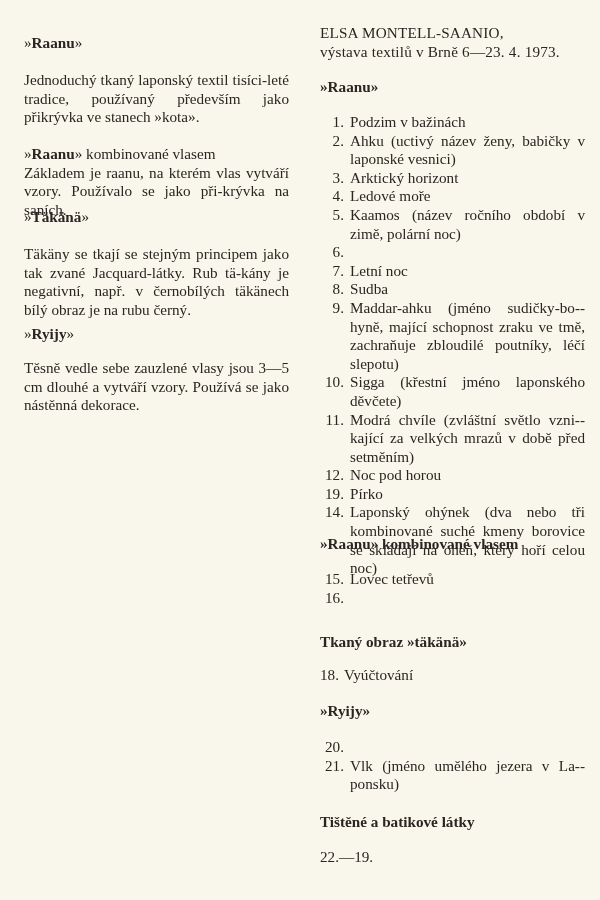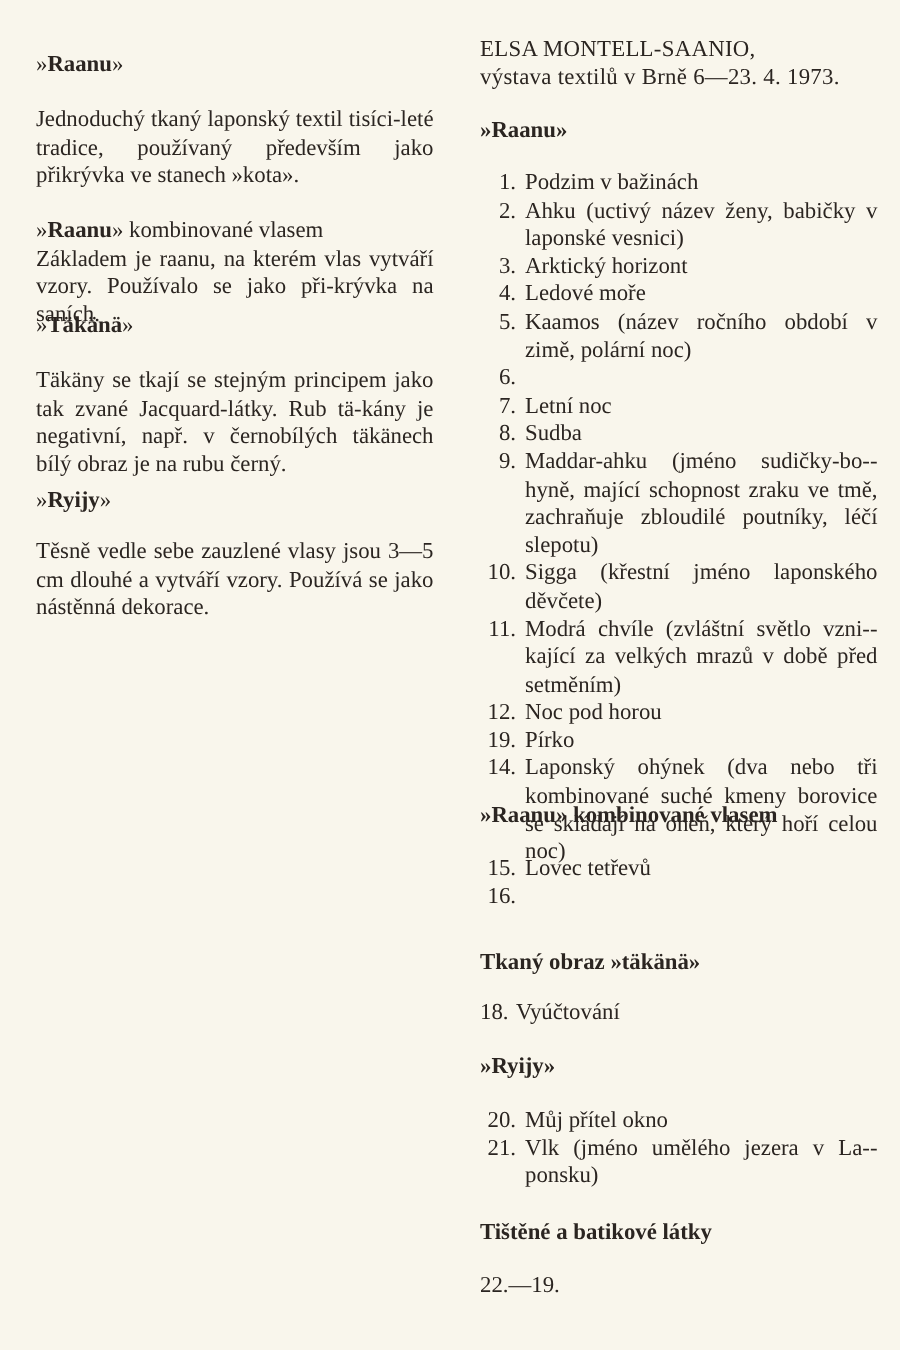--- a/index.html
+++ b/index.html
@@ -132,21 +132,20 @@
     <li>
         <span class="num" style="width:auto;flex:0 0 auto;padding-right:5px">18.</span>
         <span class="txt">Vyúčtování</span>
       </li>
   </ol>
 
   <div class="block head" style="top:702px">»Ryijy»</div>
   <ol class="block" style="top:738px">
     <li>
         <span class="num">20.</span>
-        <span class="txt">Můj přítel okno</span>
       </li>
     <li>
         <span class="num">21.</span>
         <span class="txt">Vlk (jméno umělého jezera v La-­ponsku)</span>
       </li>
   </ol>
 
   <div class="block head" style="top:813px">Tištěné a batikové látky</div>
   <div class="block" style="top:848px">22.—19.</div>
 </div>

